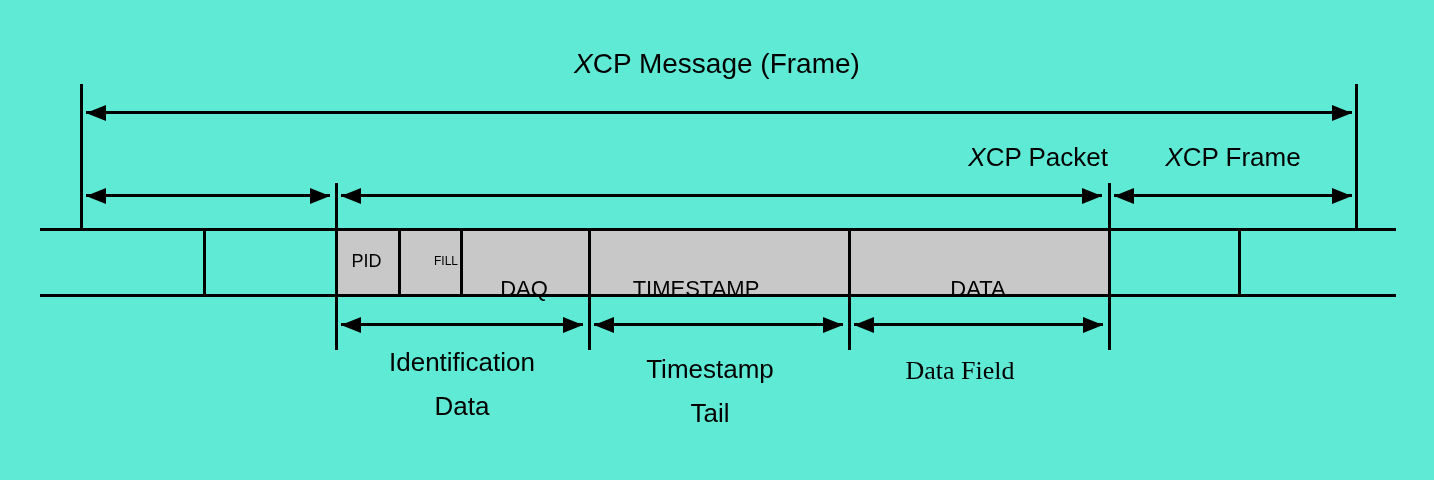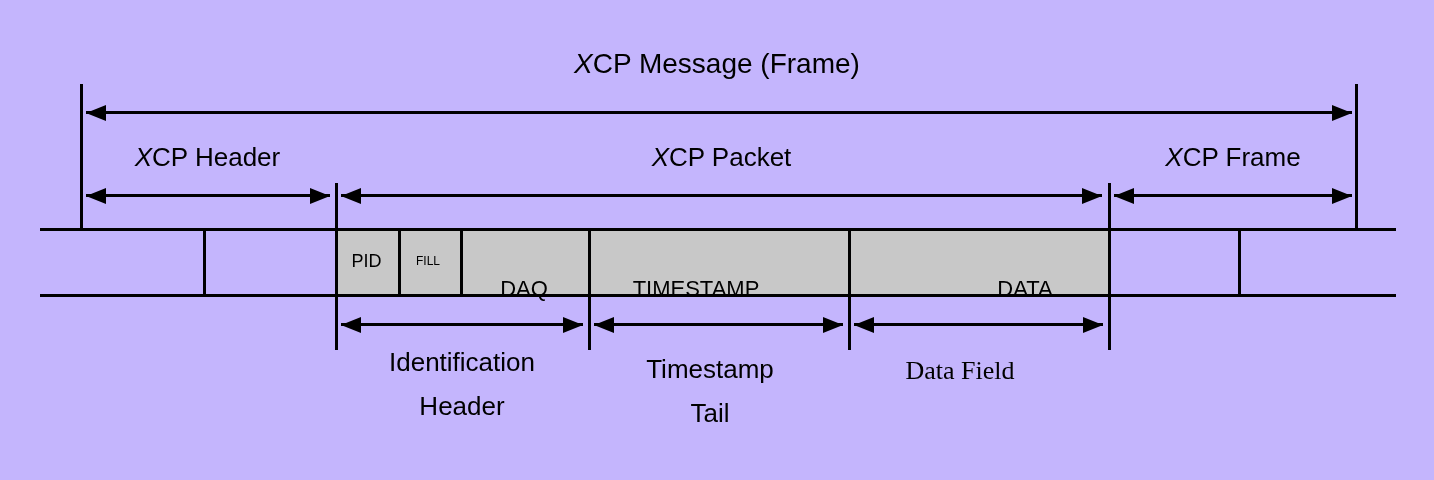--- a/index.html
+++ b/index.html
@@ -1,19 +1,19 @@
 <!DOCTYPE html>
 <html><head>
 <meta charset="utf-8">
 <style>
   html,body{margin:0;padding:0;background:#ffffff;}
   #canvas{
     position:relative;
     width:1434px;height:480px;
-    background:#c4b5fd;
+    background:#5eead4;
     font-family:"Liberation Sans","DejaVu Sans",sans-serif;
     color:#000;
     overflow:hidden;
   }
   .hline{position:absolute;height:3px;background:#000;}
   .vline{position:absolute;width:3px;background:#000;}
   .arrow{position:absolute;height:3px;background:#000;}
   .arrow::before{
     content:"";position:absolute;left:0;top:-6.5px;width:0;height:0;
     border-top:8px solid transparent;border-bottom:8px solid transparent;
@@ -38,22 +38,21 @@
 </style>
 </head>
 <body>
 
 <div id="canvas">
 
   <div class="lbl title xcp" style="left:0;right:0;top:48px;">XCP Message (Frame)</div>
 
   <div class="arrow" style="left:86px;width:1266px;top:111px;"></div>
 
-  <div class="lbl section xcp" style="left:80px;width:255px;top:142px;">XCP Header</div>
-  <div class="lbl section xcp" style="left:335px;width:773px;top:142px;">XCP Packet</div>
+  <div class="lbl section xcp" style="left:335px;width:773px;top:142px;text-align:right;">XCP Packet</div>
   <div class="lbl section xcp" style="left:1108px;width:250px;top:142px;">XCP Frame</div>
 
   <div class="arrow" style="left:86px;width:244px;top:194px;"></div>
   <div class="arrow" style="left:341px;width:761px;top:194px;"></div>
   <div class="arrow" style="left:1114px;width:238px;top:194px;"></div>
 
   <div class="gray" style="left:335px;top:228px;width:776px;height:69px;"></div>
 
   <div class="hline" style="left:40px;width:1356px;top:228px;"></div>
   <div class="hline" style="left:40px;width:1356px;top:294px;"></div>
@@ -63,26 +62,26 @@
   <div class="vline" style="left:203px;top:228px;height:69px;"></div>
   <div class="vline" style="left:335px;top:183px;height:167px;"></div>
   <div class="vline" style="left:398px;top:228px;height:69px;"></div>
   <div class="vline" style="left:460px;top:228px;height:69px;"></div>
   <div class="vline" style="left:588px;top:228px;height:122px;"></div>
   <div class="vline" style="left:848px;top:228px;height:122px;"></div>
   <div class="vline" style="left:1108px;top:183px;height:167px;"></div>
   <div class="vline" style="left:1238px;top:228px;height:69px;"></div>
 
   <div class="cell-lbl pid-cell" style="left:335px;width:63px;border-radius:6px;">PID</div>
-  <div class="cell-lbl fill-cell" style="left:398px;width:60px;">FILL</div>
+  <div class="cell-lbl fill-cell" style="left:398px;width:60px;text-align:right;">FILL</div>
   <div class="cell-lbl big-cell" style="left:460px;width:128px;">DAQ</div>
   <div class="cell-lbl big-cell" style="left:588px;width:216px;">TIMESTAMP</div>
-  <div class="cell-lbl big-cell" style="left:848px;width:260px;padding-left:47px;">DATA</div>
+  <div class="cell-lbl big-cell" style="left:848px;width:260px;">DATA</div>
 
   <div class="arrow" style="left:341px;width:242px;top:323px;"></div>
   <div class="arrow" style="left:594px;width:249px;top:323px;"></div>
   <div class="arrow" style="left:854px;width:249px;top:323px;"></div>
 
-  <div class="lbl field wrap" style="left:377px;width:170px;top:340px;">Identification Header</div>
+  <div class="lbl field wrap" style="left:377px;width:170px;top:340px;">Identification Data</div>
   <div class="lbl field wrap" style="left:635px;width:150px;top:347px;">Timestamp Tail</div>
   <div class="lbl field" style="left:860px;width:200px;top:356px;font-family:Liberation Serif, serif;">Data Field</div>
 
 </div>
 
 </body></html>

